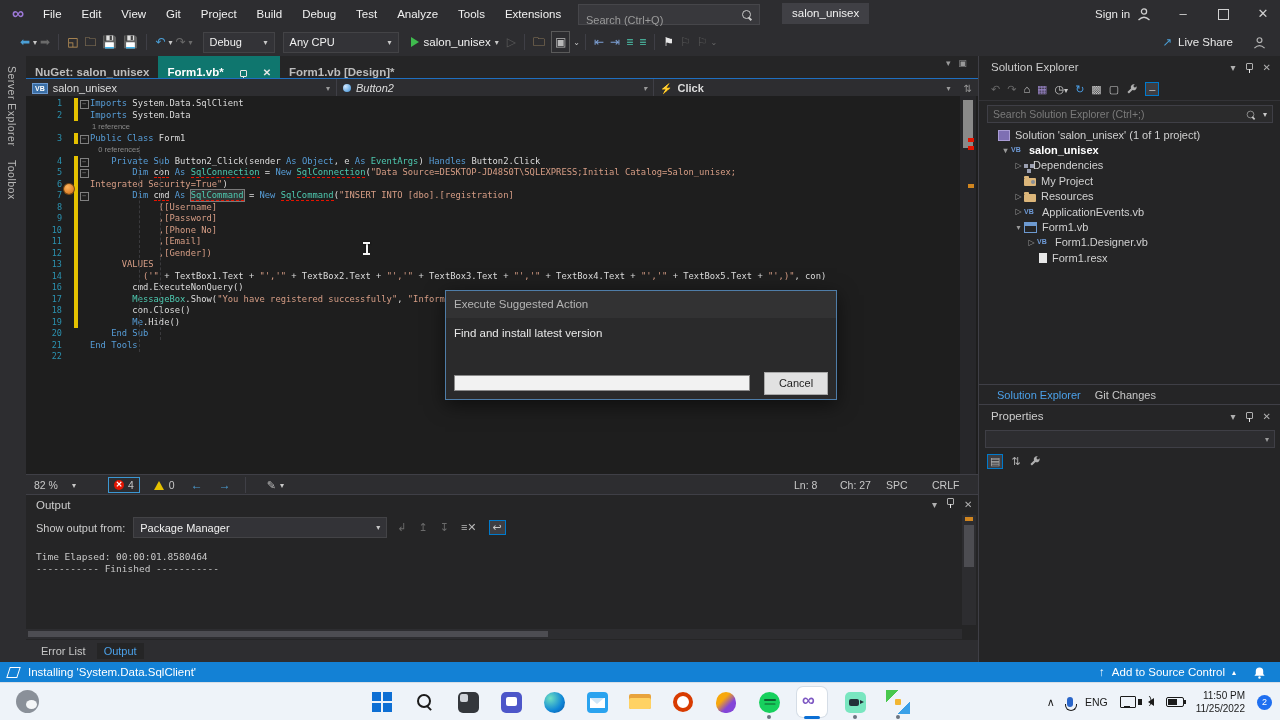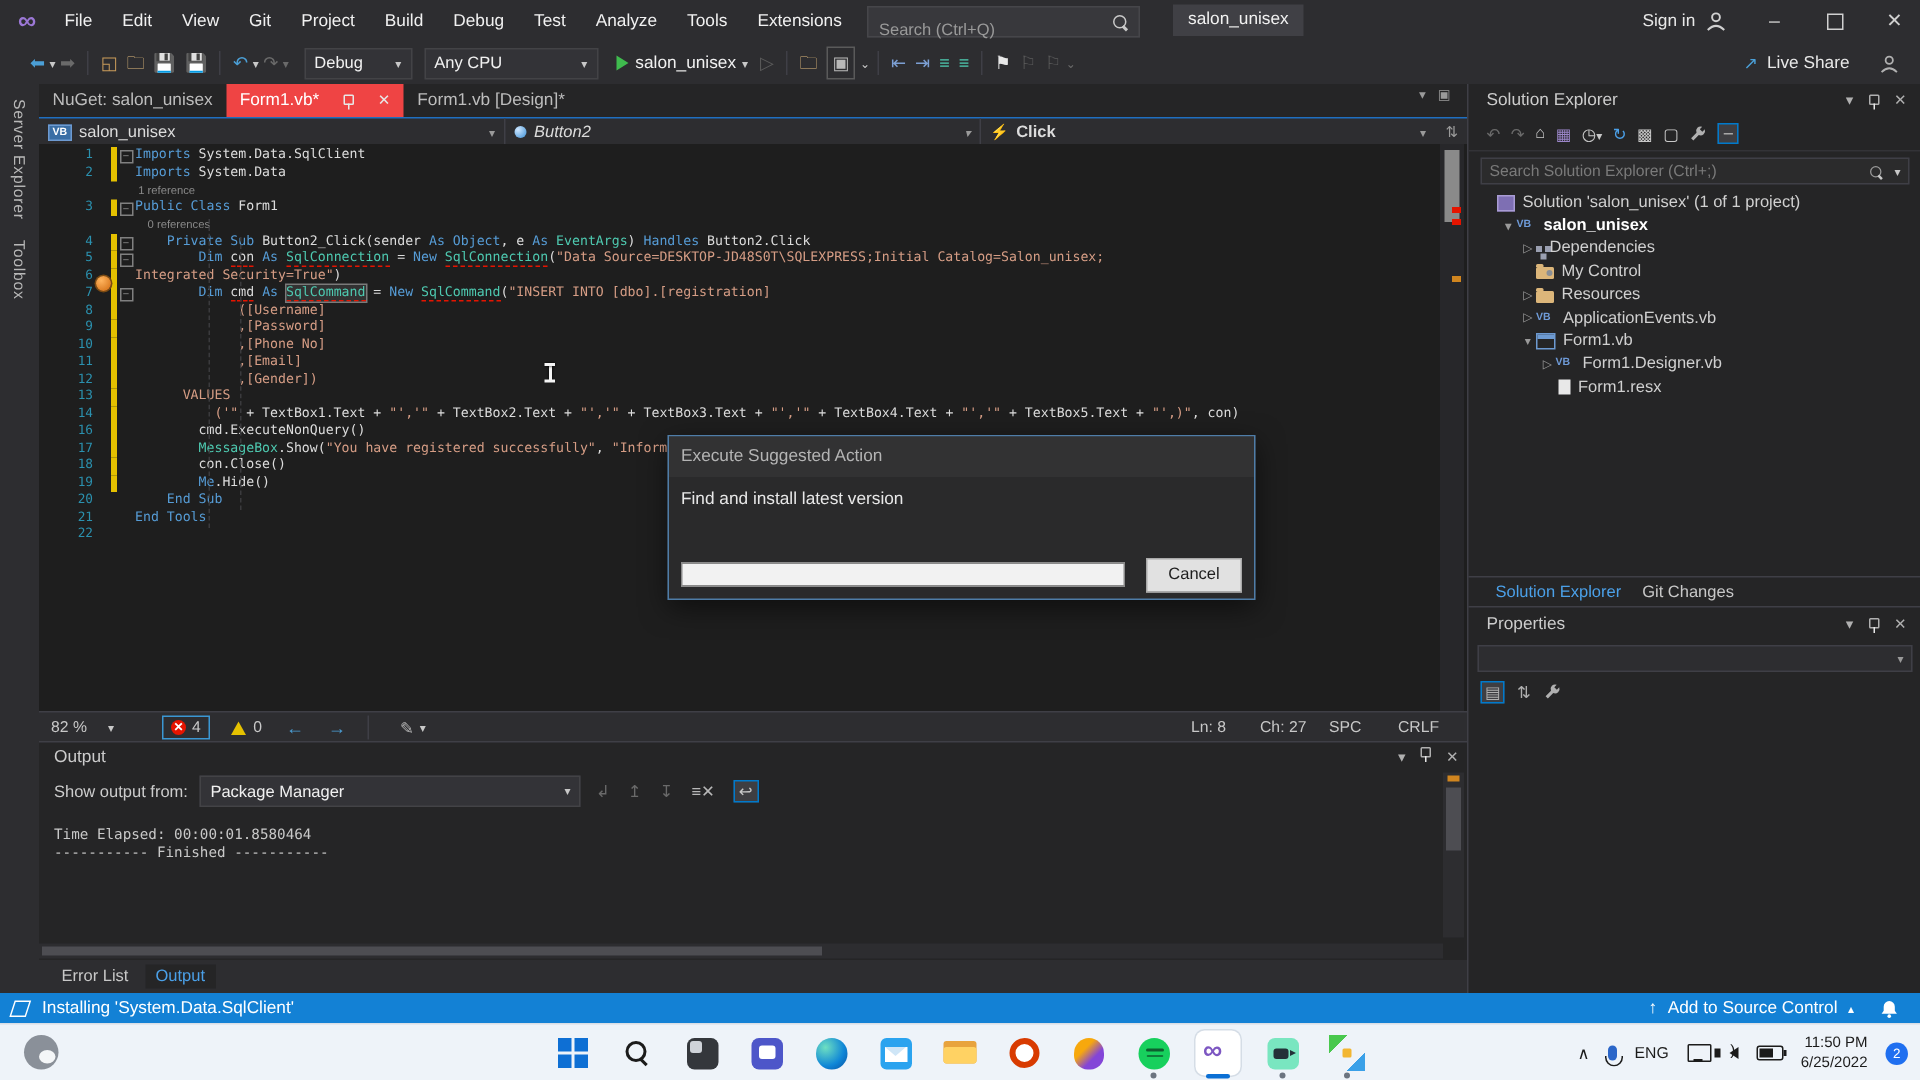--- a/index.html
+++ b/index.html
@@ -23,22 +23,22 @@
   .tbi{margin:0 3px;font-size:12px;line-height:20px;}
   .tbsep{width:1px;height:16px;background:#3f3f46;margin:0 5px;}
   .dd{height:19px;background:#333337;border:1px solid #434346;color:#f1f1f1;font-size:11px;display:flex;align-items:center;padding:0 6px;gap:6px;}
   .caret{font-size:8px;color:#c8c8c8;}
   .play{width:0;height:0;border-left:8px solid #3fbb4e;border-top:5px solid transparent;border-bottom:5px solid transparent;display:inline-block;}
   
   #leftstrip{left:0;top:56px;width:26px;height:606px;background:#2d2d30;border-right:1px solid #252528;}
   .vtab{writing-mode:vertical-rl;color:#b8b8b8;font-size:10.5px;margin:10px 0 14px 6px;letter-spacing:.5px;}
   
   #tabstrip{left:26px;top:56px;width:952px;height:22px;background:#252526;display:flex;align-items:flex-end;}
-  .tab{height:22px;display:flex;align-items:center;padding:0 9px;font-size:11.5px;color:#bdbdbd;gap:6px;}
-  .tab.active{background:#ef4444;color:#fff;gap:16px;}
+  .tab{height:22px;display:flex;align-items:flex-end;padding:0 9px;font-size:11.5px;color:#bdbdbd;gap:6px;font-weight:bold;}
+  .tab.active{background:#0f766e;color:#fff;gap:16px;}
   .tab .x{font-size:10px;color:#e8e8e8;}
   .pin{width:5px;height:5px;border:1px solid #e8e8e8;border-radius:1px;position:relative;top:-1px;}
   .pin::after{content:"";position:absolute;left:2px;top:5px;width:1px;height:4px;background:#e8e8e8;}
   #tabstrip-right{left:946px;top:58px;display:flex;gap:8px;color:#9a9a9a;font-size:9px;}
   
   #navbar{left:26px;top:78px;width:952px;height:18px;background:#2d2d30;border-top:1px solid #1f6fc0;border-bottom:1px solid #3f3f46;display:flex;font-size:11px;color:#dcdcdc;}
   .nav-seg{display:flex;align-items:center;border-right:1px solid #3f3f46;padding:0 6px;gap:5px;}
   .vbbadge{background:#3a6ea5;color:#fff;font-size:7px;font-weight:bold;padding:0 2px;border:1px solid #6d9ad1;line-height:9px;}
   .sphere{width:8px;height:8px;border-radius:50%;background:radial-gradient(circle at 30% 30%,#cfe7ff,#3b8fd6);}
   .bolt{color:#e8c14b;font-size:10px;}
@@ -472,21 +472,21 @@
         <span>salon_unisex</span>
       </div>
       <div class="trow" style="padding-left: 34px;">
         <span class="arr">▷</span>
         <span class="ticon ti-deps"></span>
         <span>Dependencies</span>
       </div>
       <div class="trow" style="padding-left: 34px;">
         <span class="arr"></span>
         <span class="ticon ti-myproj"></span>
-        <span>My Control</span>
+        <span>My Project</span>
       </div>
       <div class="trow" style="padding-left: 34px;">
         <span class="arr">▷</span>
         <span class="ticon ti-folder"></span>
         <span>Resources</span>
       </div>
       <div class="trow" style="padding-left: 34px;">
         <span class="arr">▷</span>
         <span class="ticon ti-vbfile">VB</span>
         <span>ApplicationEvents.vb</span>
@@ -582,17 +582,17 @@
     </div>
   <div id="tb-tray">
     <span id="tray-chevron">∧</span>
     <span class="mic"></span>
     <span id="tray-lang">ENG</span>
     <span class="neticon"></span>
     <span class="spk"></span>
     <span class="batt"></span>
     <div id="tray-clock">
       <div>11:50 PM</div>
-      <div>6/25/2022</div>
+      <div>11/25/2022</div>
     </div>
     <div id="tray-badge">2</div>
   </div>
 </div>
 
 </body></html>

